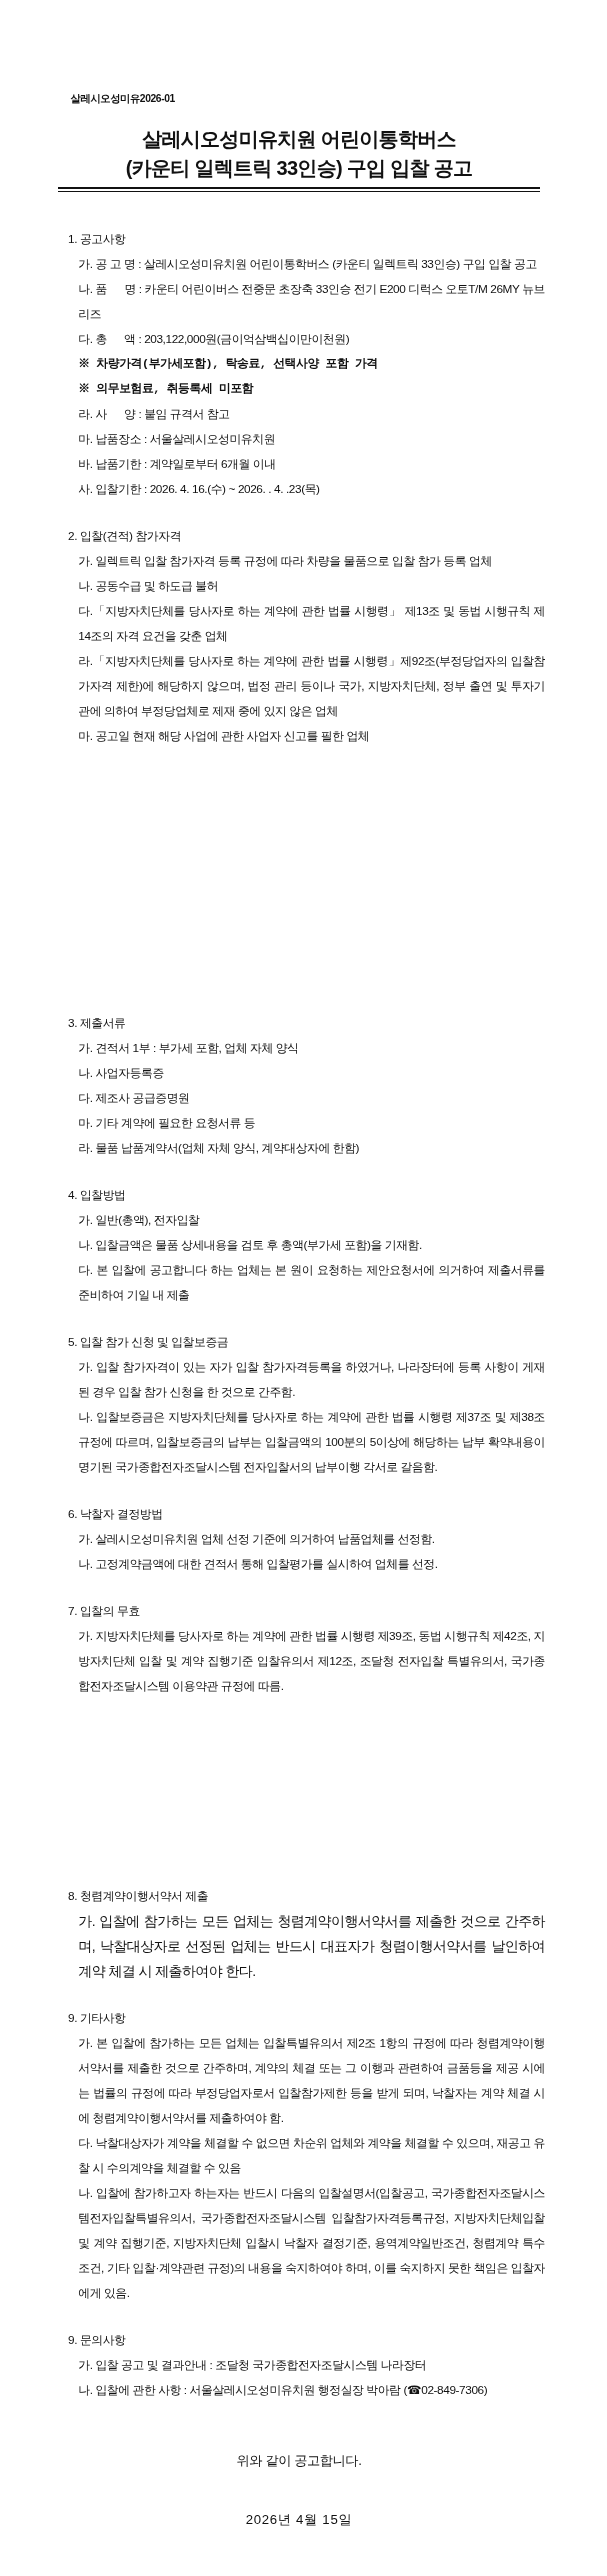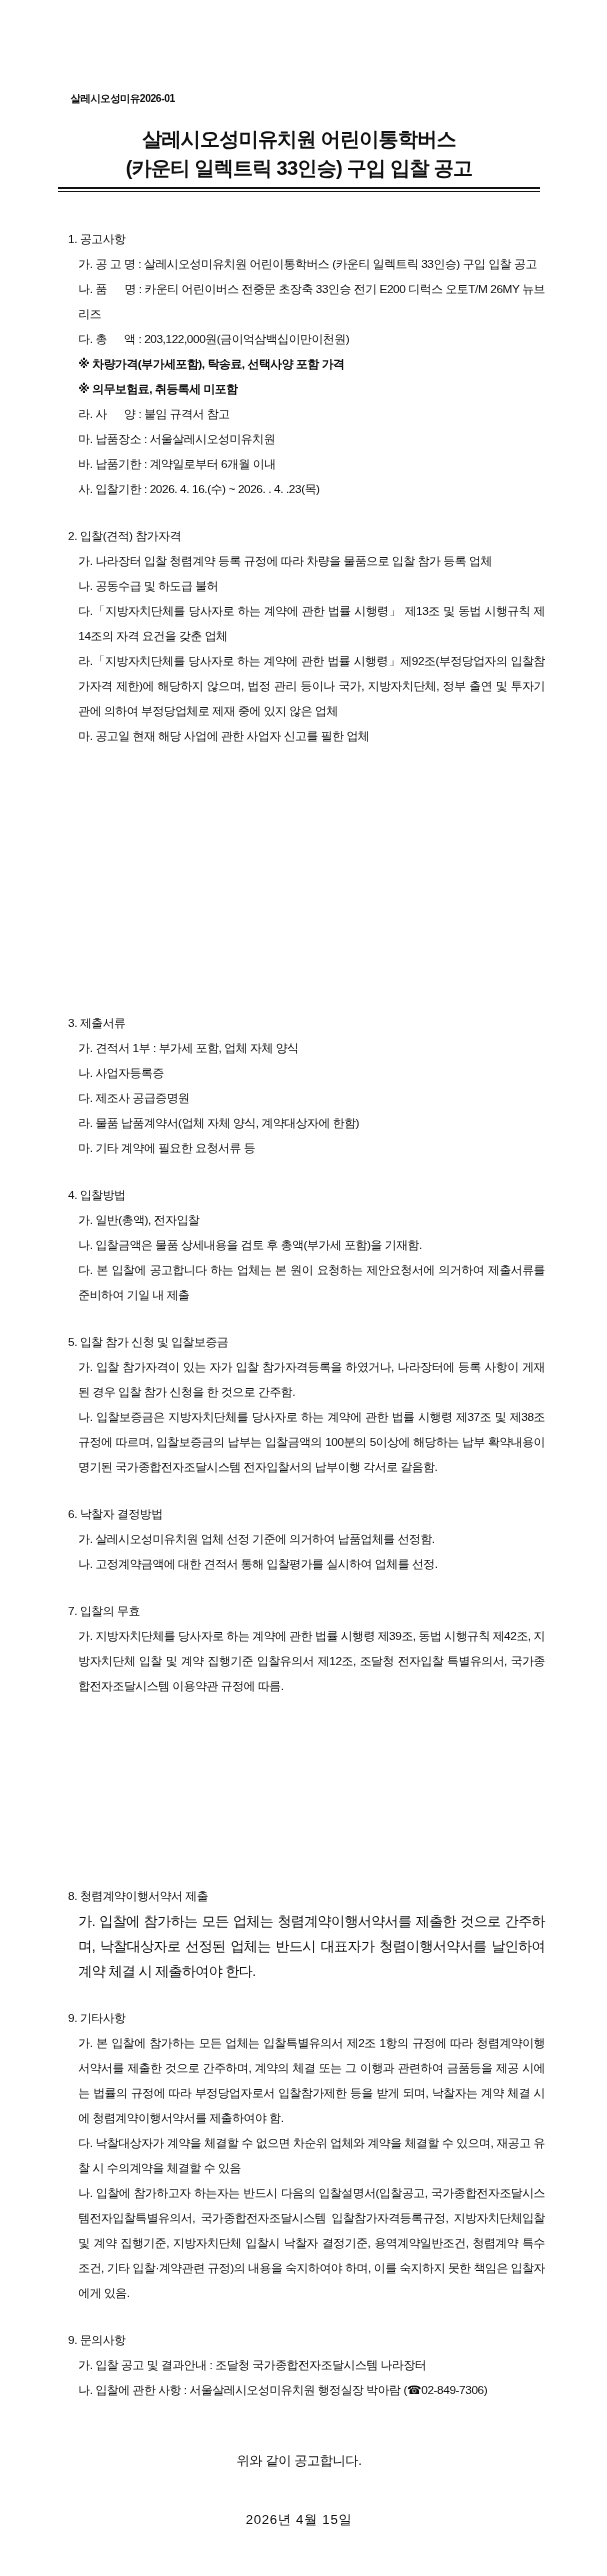--- a/index.html
+++ b/index.html
@@ -49,21 +49,21 @@
     letter-spacing: -0.4px;
   }
   .item {
     font-size: 11.8px;
     line-height: 25px;
     margin: 0;
     padding-left: 10.3px;
     letter-spacing: -0.4px;
     text-align: justify;
   }
-  .item.bold { font-weight: bold; }
+  .item.bold { font-weight: bold; font-family: Liberation Mono, monospace; }
   
   .section:nth-child(8) .item { font-size: 14px; letter-spacing: -0.6px; }
   .closing {
     text-align: center;
     font-size: 13.2px;
     font-weight: normal;
     margin: 49px 0 0 0;
     letter-spacing: -0.4px;
   }
   .date-line {
@@ -100,33 +100,33 @@
         <p class="item">다. 총&nbsp;&nbsp;&nbsp;&nbsp;&nbsp;&nbsp;액 : 203,122,000원(금이억삼백십이만이천원)</p>
         <p class="item bold">※ 차량가격(부가세포함), 탁송료, 선택사양 포함 가격</p>
         <p class="item bold">※ 의무보험료, 취등록세 미포함</p>
         <p class="item">라. 사&nbsp;&nbsp;&nbsp;&nbsp;&nbsp;&nbsp;양 : 붙임 규격서 참고</p>
         <p class="item">마. 납품장소 : 서울살레시오성미유치원</p>
         <p class="item">바. 납품기한 : 계약일로부터 6개월 이내</p>
         <p class="item">사. 입찰기한 : 2026. 4. 16.(수) ~ 2026. . 4. .23(목)</p>
       </div>
       <div class="section">
         <p class="sec-heading">2. 입찰(견적) 참가자격</p>
-        <p class="item">가. 나라장터 입찰 청렴계약 등록 규정에 따라 차량을 물품으로 입찰 참가 등록 업체</p>
+        <p class="item">가. 일렉트릭 입찰 참가자격 등록 규정에 따라 차량을 물품으로 입찰 참가 등록 업체</p>
         <p class="item">나. 공동수급 및 하도급 불허</p>
         <p class="item">다.「지방자치단체를 당사자로 하는 계약에 관한 법률 시행령」 제13조 및 동법 시행규칙 제14조의 자격 요건을 갖춘 업체</p>
         <p class="item">라.「지방자치단체를 당사자로 하는 계약에 관한 법률 시행령」제92조(부정당업자의  입찰참가자격 제한)에 해당하지 않으며, 법정 관리 등이나 국가, 지방자치단체, 정부 출연 및 투자기관에 의하여 부정당업체로 제재 중에 있지 않은 업체</p>
         <p class="item">마. 공고일 현재 해당 사업에 관한 사업자 신고를 필한 업체</p>
       </div>
       <div class="section">
         <p class="sec-heading">3. 제출서류</p>
         <p class="item">가. 견적서 1부 : 부가세 포함, 업체 자체 양식</p>
         <p class="item">나. 사업자등록증</p>
         <p class="item">다. 제조사 공급증명원</p>
+        <p class="item">마. 기타 계약에 필요한 요청서류 등</p>
         <p class="item">라. 물품 납품계약서(업체 자체 양식, 계약대상자에 한함)</p>
-        <p class="item">마. 기타 계약에 필요한 요청서류 등</p>
       </div>
       <div class="section">
         <p class="sec-heading">4. 입찰방법</p>
         <p class="item">가. 일반(총액), 전자입찰</p>
         <p class="item">나. 입찰금액은 물품 상세내용을 검토 후 총액(부가세 포함)을 기재함.</p>
         <p class="item">다. 본 입찰에 공고합니다 하는 업체는 본 원이 요청하는 제안요청서에 의거하여 제출서류를 준비하여 기일 내 제출</p>
       </div>
       <div class="section">
         <p class="sec-heading">5. 입찰 참가 신청 및 입찰보증금</p>
         <p class="item">가. 입찰 참가자격이 있는 자가 입찰 참가자격등록을 하였거나, 나라장터에 등록 사항이 게재된 경우 입찰 참가 신청을 한 것으로 간주함.</p>

